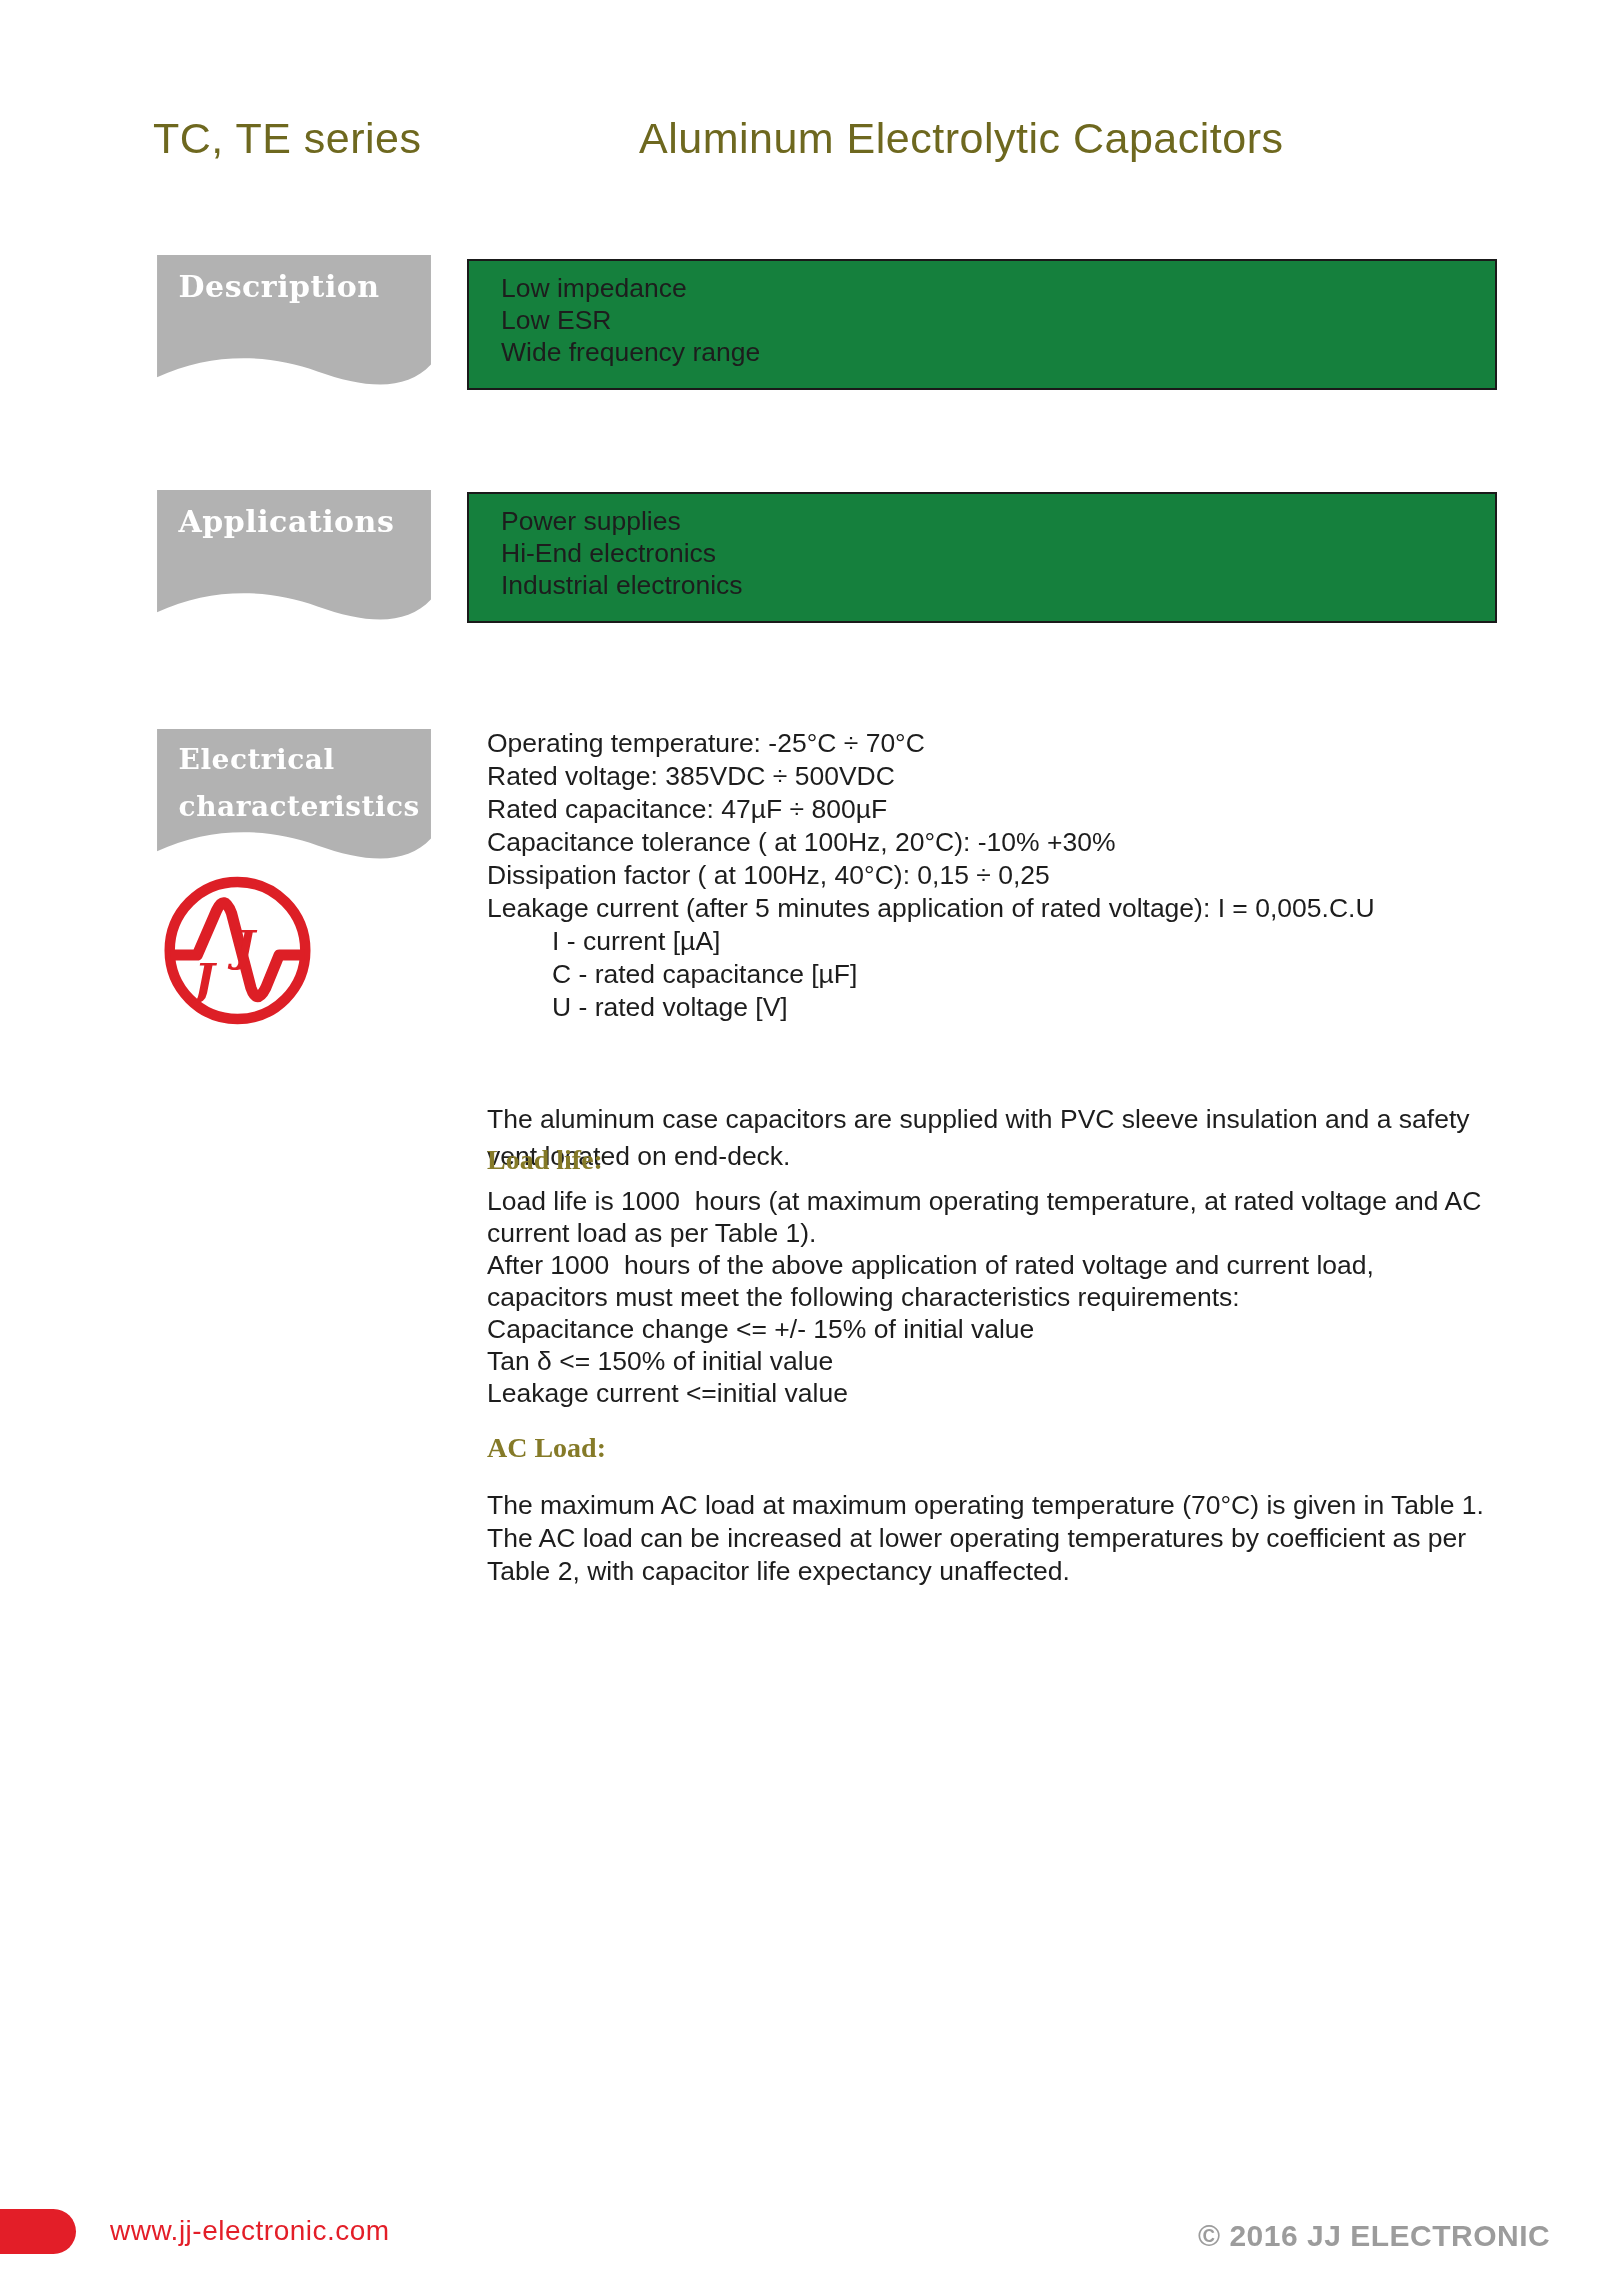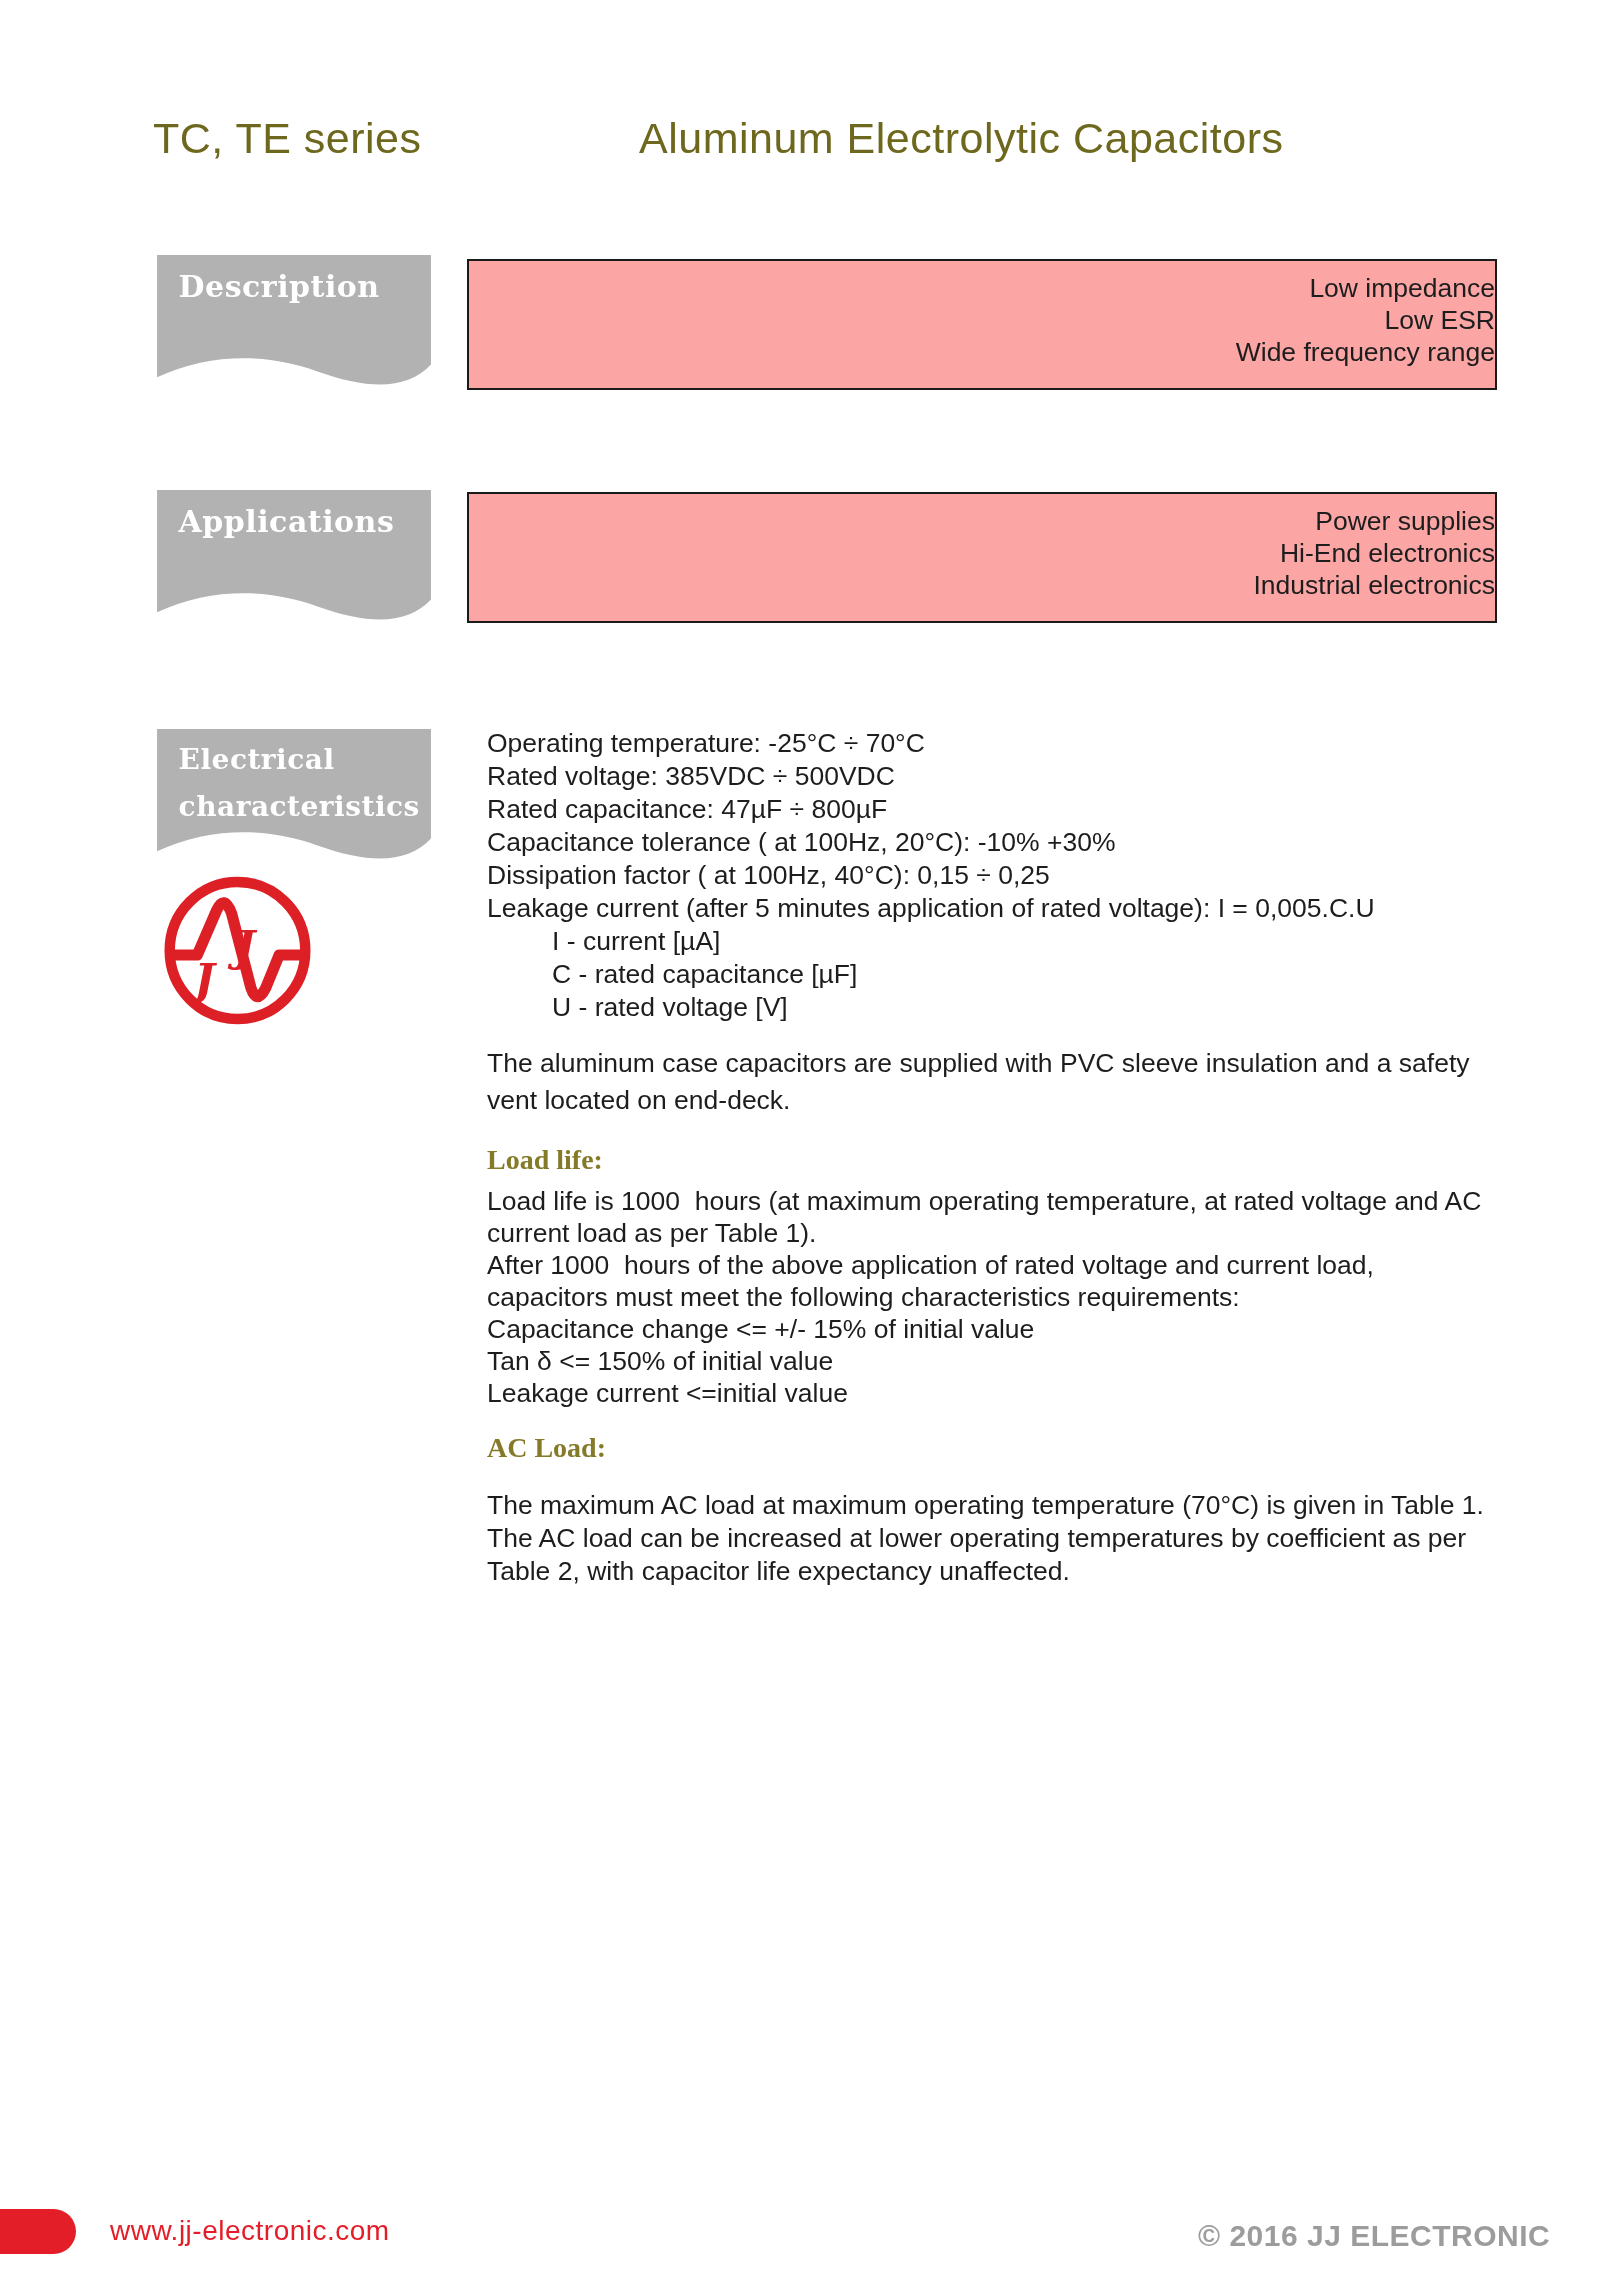--- a/index.html
+++ b/index.html
@@ -47,42 +47,41 @@
   .badge-desc{left:157px;top:255px;}
   .badge-app{left:157px;top:490px;}
   .badge-elec{left:157px;top:729px;}
 
   
   .info-box{
     left:467px;
     width:994px;
     height:116px;
     border:2.9px solid #1a1a1a;
-    background:#fca5a5;
+    background:#15803d;
     padding:10.8px 0 0 32px;
     box-sizing:content-box;
-    text-align:right;
   }
   .box-desc{top:259px;}
   .box-app{top:492px;}
   .info-box .line{
     font-size:26.5px;
     line-height:32px;
     color:#1d1d1d;
   }
 
   
   .elec-block{left:487px;top:727px;}
   .elec-block .line{
     font-size:26.5px;
     line-height:33px;
   }
   .elec-block .indent{padding-left:65px;}
 
-  .note-block{left:487px;top:1045px;}
+  .note-block{left:487px;top:1101px;}
   .note-block .line{
     font-size:26.5px;
     line-height:37px;
   }
 
   .sub-heading{
     font-family:"Liberation Serif", serif;
     font-weight:bold;
     font-size:28px;
     color:#857a28;

